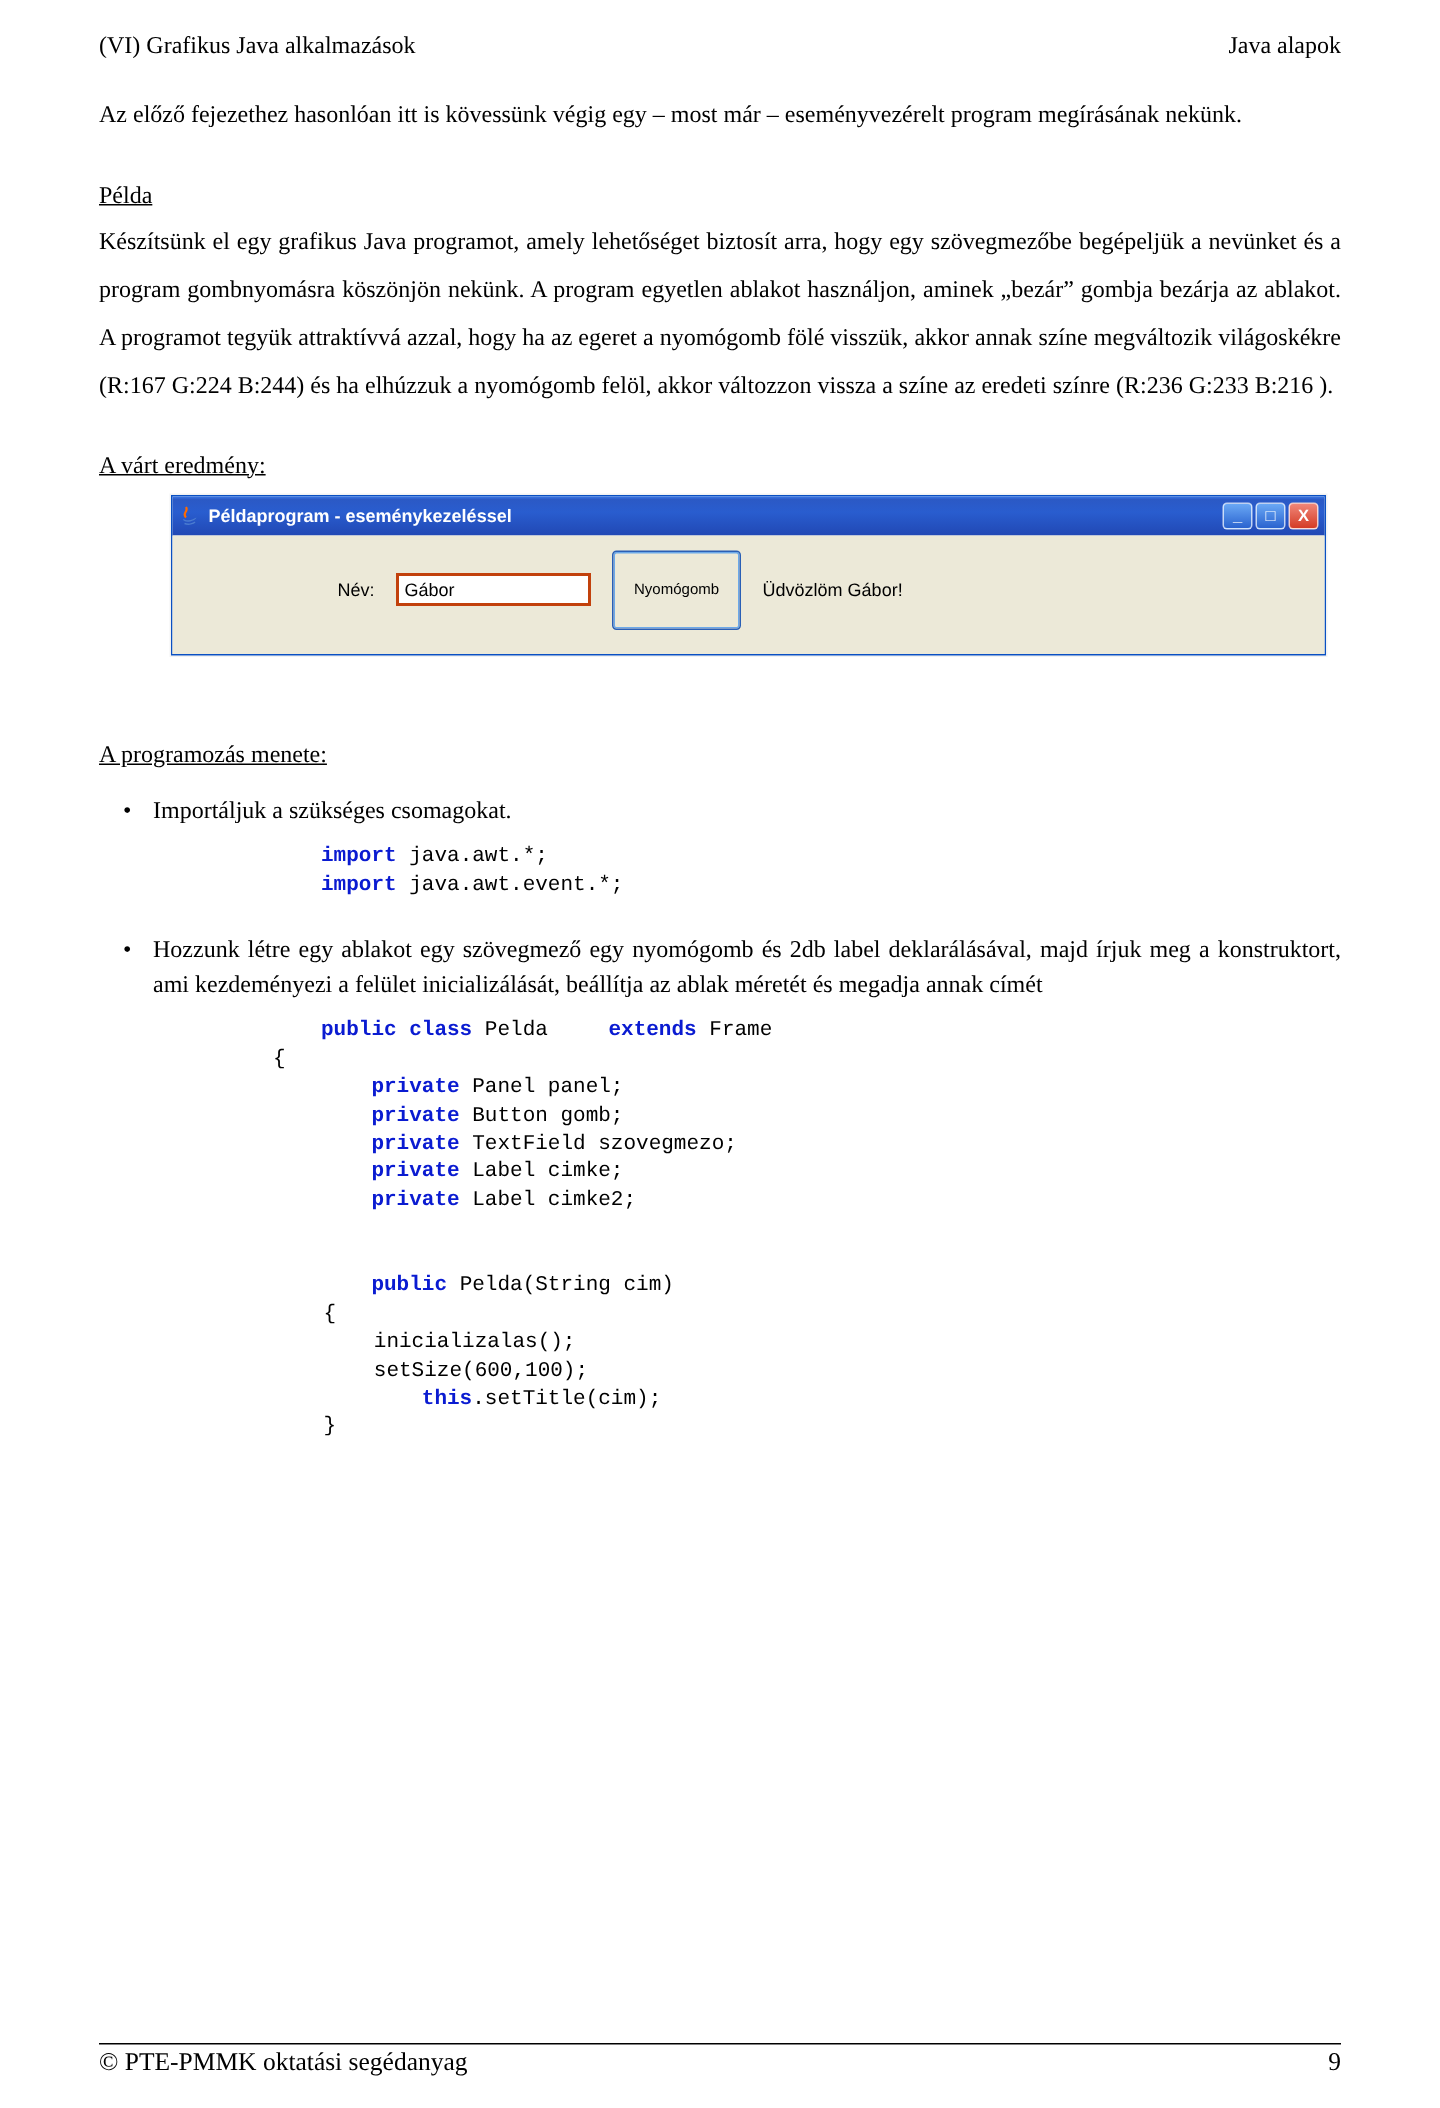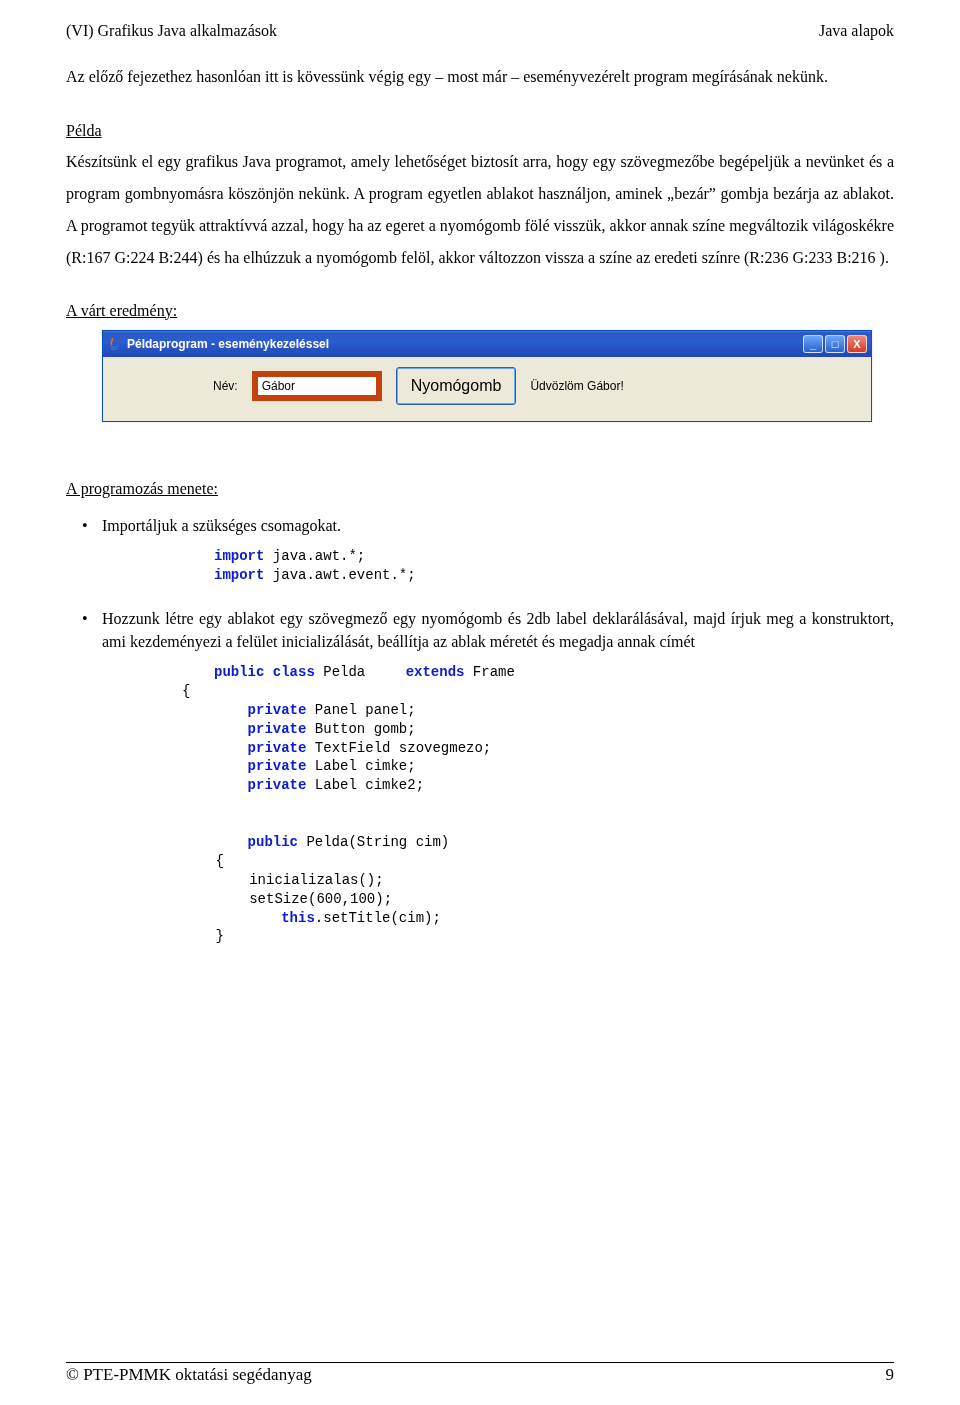--- a/index.html
+++ b/index.html
@@ -35,21 +35,21 @@
       margin-bottom: 28px;
     }
     .result-title {
       text-decoration: underline;
       margin-bottom: 10px;
     }
     
     .win {
       width: 770px;
       border: 1px solid #0a50c2;
-      margin: 6px 0 58px 36px;
+      margin: 6px 0 58px 48px;
       box-shadow: 0 0 0 1px rgba(0,0,0,0.05);
     }
     .win-titlebar {
       background: linear-gradient(to bottom, #3b76e4 0%, #2b59c5 8%, #295dcf 40%, #2148b4 100%);
       color: white;
       display: flex;
       align-items: center;
       padding: 2px 4px;
       font-family: Tahoma, sans-serif;
       font-size: 12px;
@@ -88,27 +88,27 @@
       font-family: Tahoma, sans-serif;
       font-size: 12px;
       min-height: 50px;
     }
     .awt-label { color: #000; }
     .awt-input {
       font-family: Tahoma, sans-serif;
       font-size: 12px;
       padding: 2px 4px;
       width: 130px;
-      border: 6px solid #c2410c;
+      border: 2px solid #c2410c;
       background: white;
     }
     .awt-button {
       font-family: Tahoma, sans-serif;
-      font-size: 16px;
-      padding: 9px 14px;
+      font-size: 10px;
+      padding: 20px 14px;
       background: #ece9d8;
       border: 1px solid #666;
       border-radius: 3px;
       color: #000;
     }
     .awt-button.hover {
       border: 1px solid #2a5fb5;
       box-shadow: 0 0 0 1px #6da9e8 inset;
     }
     .steps-title {

